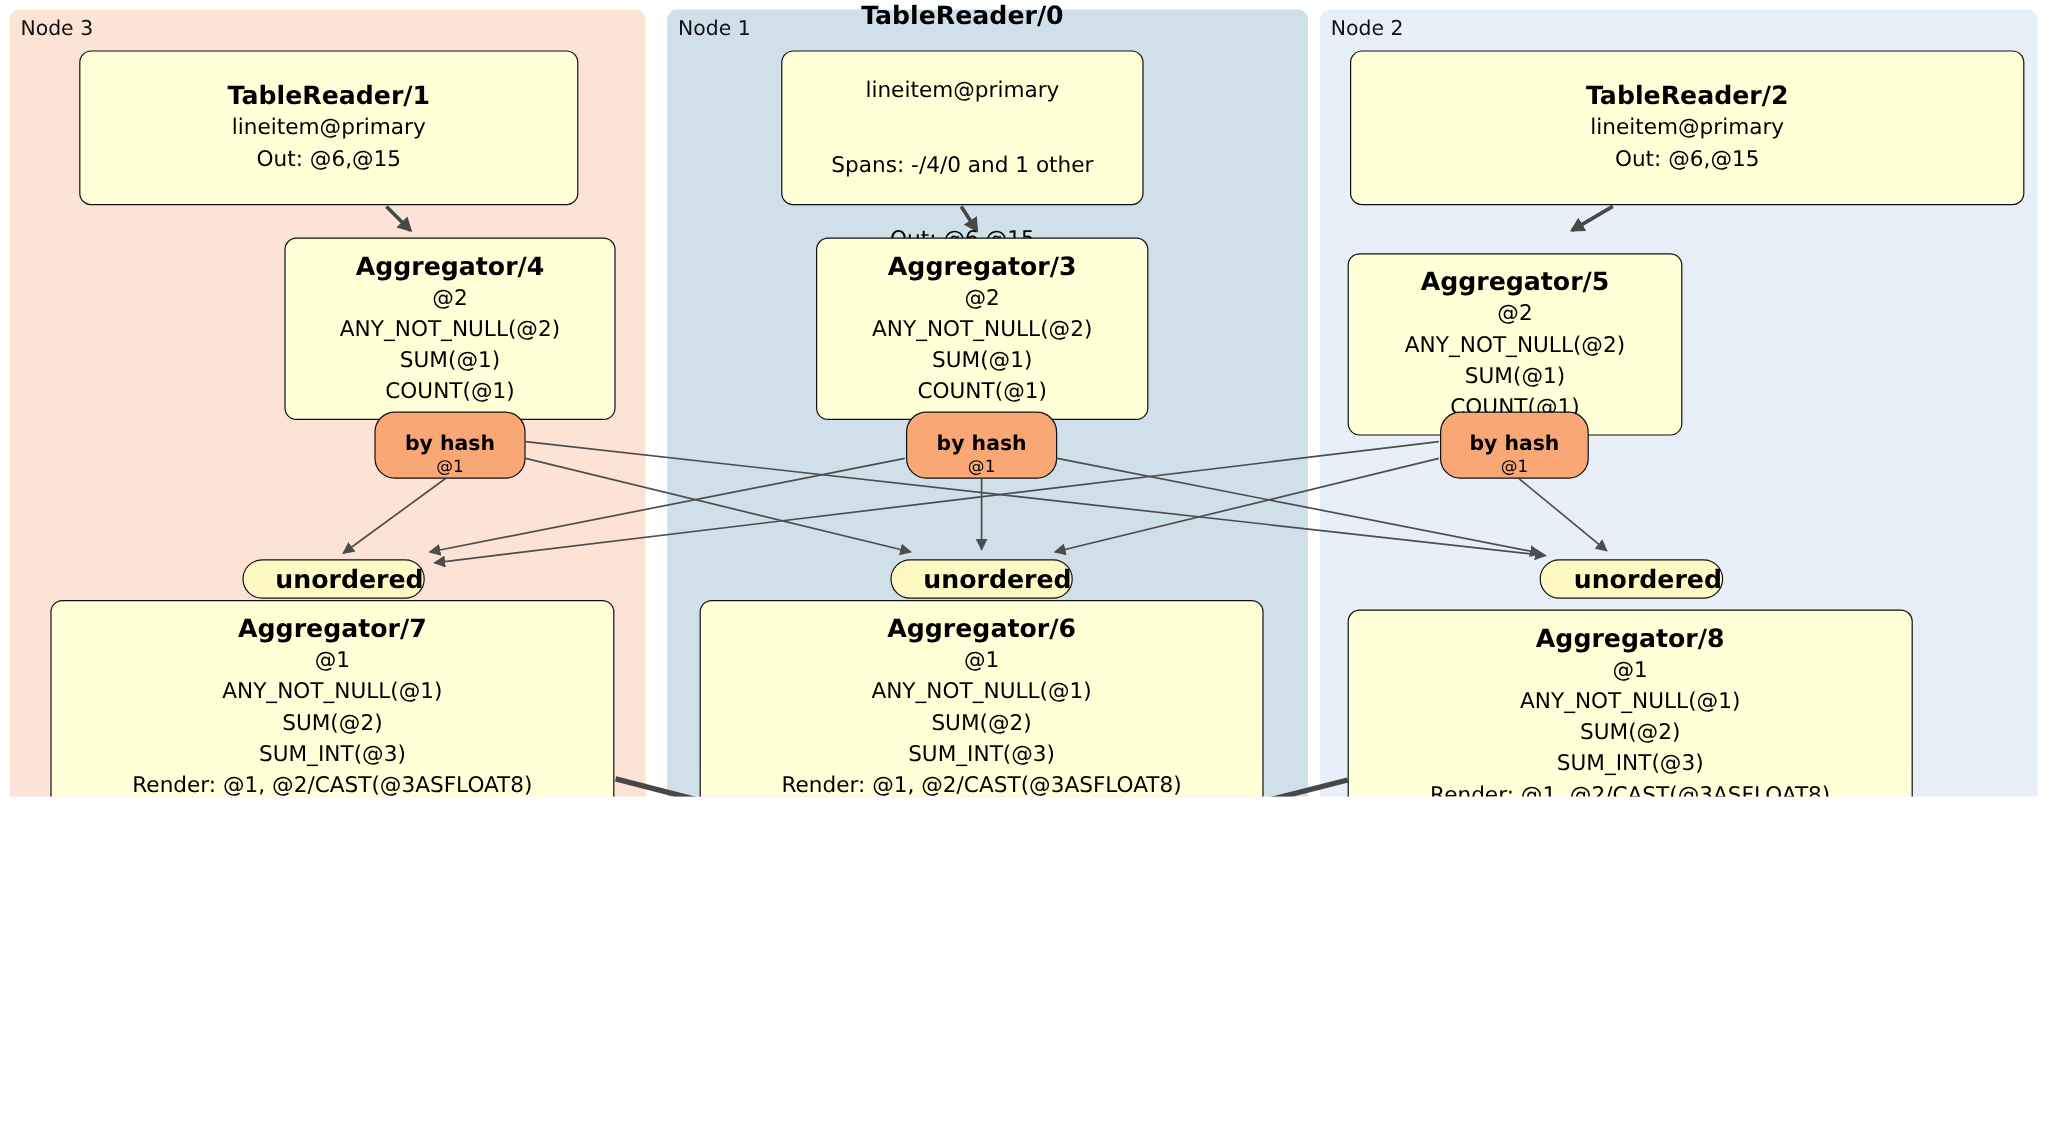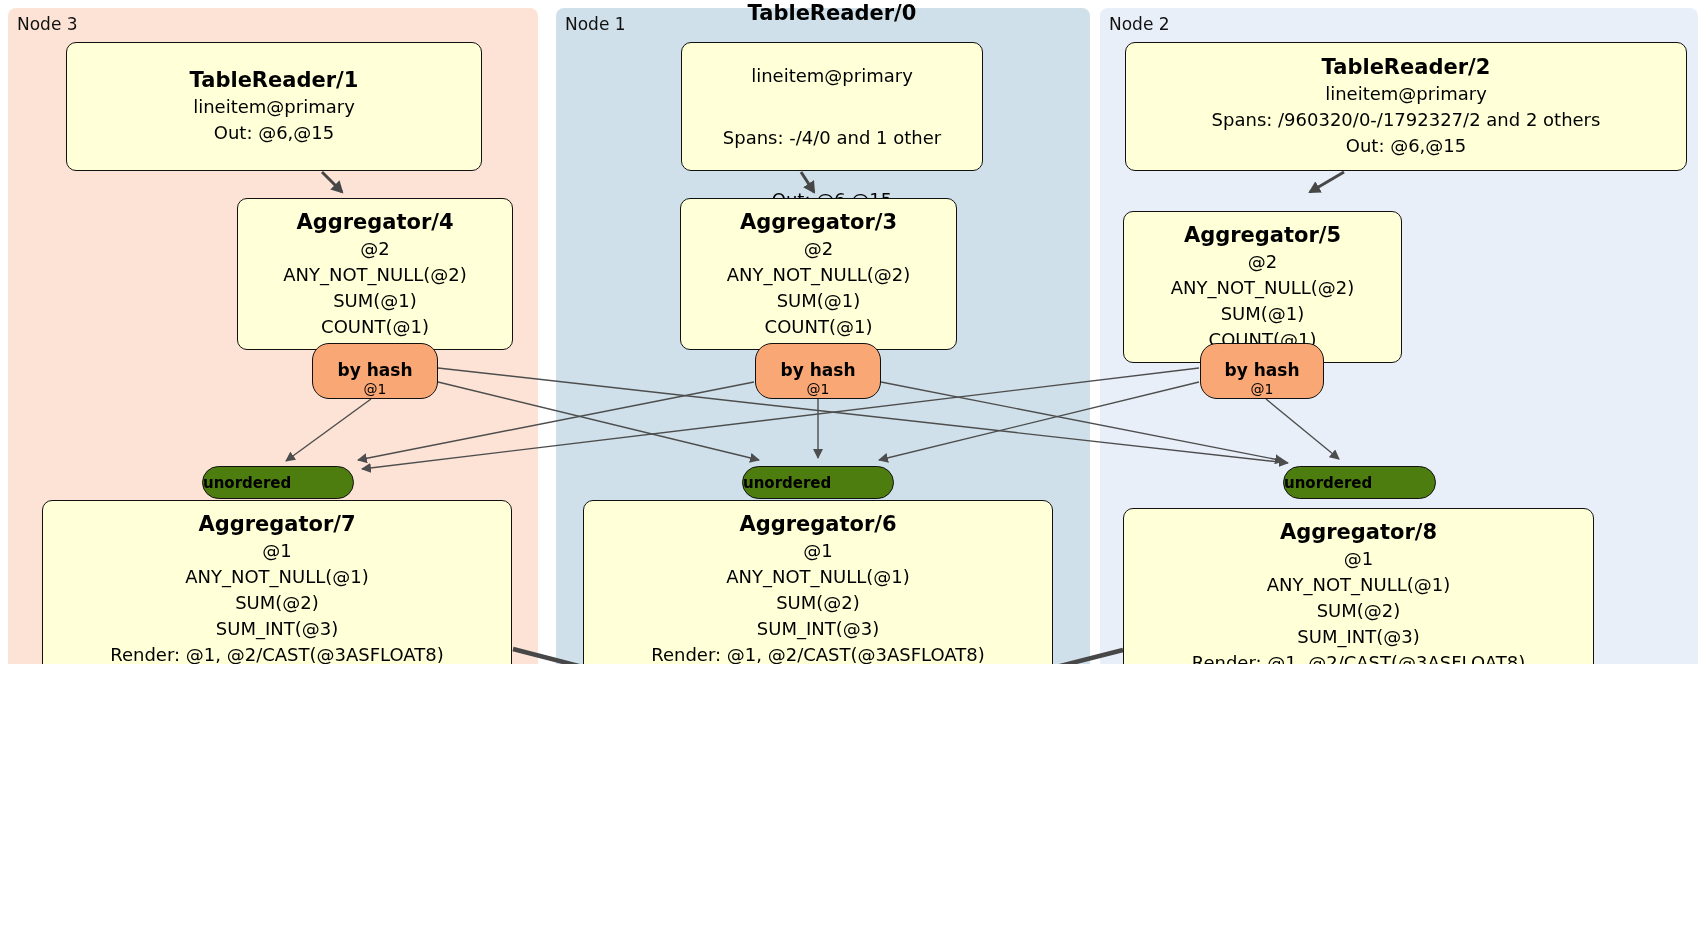--- a/index.html
+++ b/index.html
@@ -29,23 +29,23 @@
 
   .router{
     position:absolute;background:#f8a775;border:1.6px solid #111;border-radius:17px;
     display:flex;flex-direction:column;justify-content:flex-end;align-items:center;
     text-align:center;z-index:3;box-sizing:border-box;
   }
   .router .rl{font-weight:bold;font-size:17px;line-height:21px;}
   .router .rd{font-size:14px;line-height:17px;}
 
   .sync{
-    position:absolute;background:#4d7c0f;border:1.6px solid #111;border-radius:17px;
-    display:flex;justify-content:flex-start;align-items:center;
-    font-weight:bold;font-size:15px;z-index:3;box-sizing:border-box;
+    position:absolute;background:#fef9c3;border:1.6px solid #111;border-radius:17px;
+    display:flex;justify-content:flex-end;align-items:center;
+    font-weight:bold;font-size:21px;z-index:3;box-sizing:border-box;
   }
 </style>
 </head>
 <body>
 
 <div id="canvas">
 
   <div class="region" id="region-node3">
     <span class="rlabel">Node 3</span>
   </div>
@@ -84,30 +84,29 @@
     <line class="e-thick" x1="818" y1="679" x2="818" y2="701" marker-end="url(#ah-l)"></line>
     <line class="e-thick" x1="1123" y1="650" x2="879" y2="712" marker-end="url(#ah-l)"></line>
     <line class="e-thick" x1="818" y1="788" x2="818" y2="848" marker-end="url(#ah-l)"></line>
   </svg>
 
   <div class="pnode" style="left:66px;top:42px;width:416px;height:129px;">
     <div class="t">TableReader/1</div>
     <div class="l">lineitem@primary</div>
     <div class="l">Out: @6,@15</div>
   </div>
-  <div class="pnode" style="left:681px;top:42px;width:302px;height:129px;gap:36px;">
+  <div class="pnode" style="left:651px;top:42px;width:302px;height:129px;gap:36px;">
     <div class="t">TableReader/0</div>
     <div class="l">lineitem@primary</div>
     <div class="l">Spans: -/4/0 and 1 other</div>
     <div class="l">Out: @6,@15</div>
   </div>
   <div class="pnode" style="left:1125px;top:42px;width:562px;height:129px;">
     <div class="t">TableReader/2</div>
     <div class="l">lineitem@primary</div>
-    <div class="l">Spans: /960320/0-/1792327/2 and 2 others</div>
     <div class="l">Out: @6,@15</div>
   </div>
 
   <div class="pnode" style="left:237px;top:198px;width:276px;height:152px;">
     <div class="t">Aggregator/4</div>
     <div class="l">@2</div>
     <div class="l">ANY_NOT_NULL(@2)</div>
     <div class="l">SUM(@1)</div>
     <div class="l">COUNT(@1)</div>
   </div>

